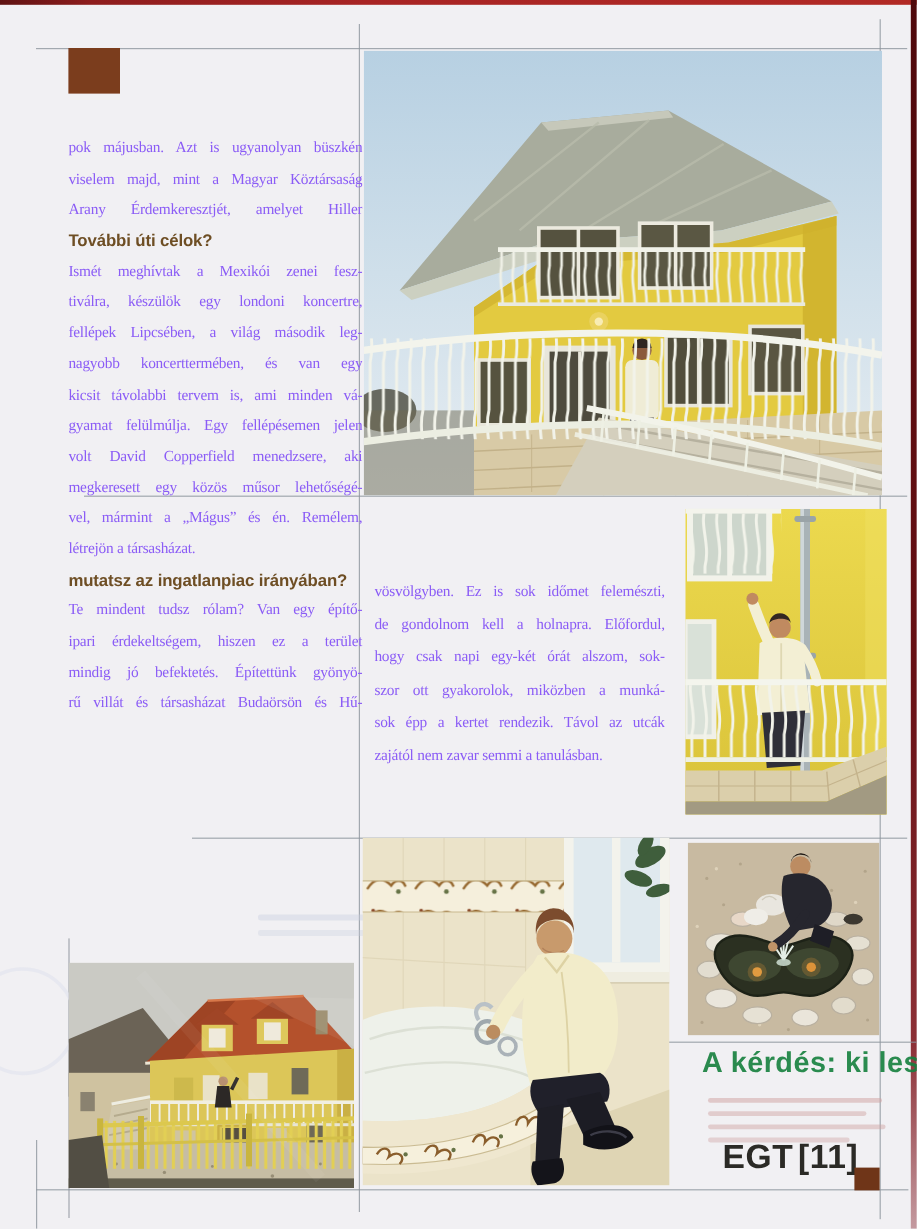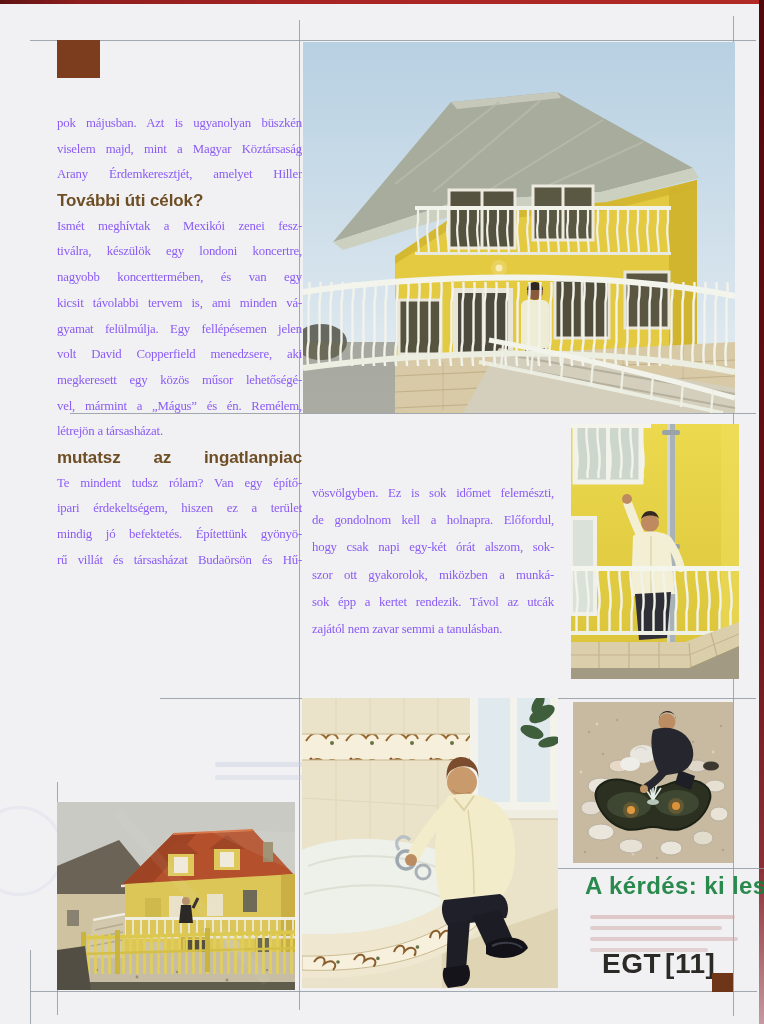--- a/index.html
+++ b/index.html
@@ -9,21 +9,21 @@
     background:linear-gradient(90deg,#5f1212 0%,#8e1d1d 10%,#a82424 40%,#b22a25 100%)}
   #edge-strip{position:absolute;right:0;top:0;width:5px;height:1024px;
     background:linear-gradient(180deg,#4f080b,#671014 55%,#8c3036 85%,#c49aa0 100%)}
   .rule{position:absolute;background:#8f969e;opacity:.8}
   .rh{height:1px}.rv{width:1px}
   .sq{position:absolute;background:#7b3d1d}
   .col{position:absolute}
   .col .ln{font-size:12.8px;letter-spacing:-0.2px;color:#8b5cf6;text-align:justify;
     text-align-last:justify;height:25.7px;line-height:25.7px;overflow:hidden}
   .col2 .ln{height:27.2px;line-height:27.2px}
-  .ln.q{font-family:"Liberation Sans",sans-serif;font-weight:bold;font-size:17px;
+  .ln.q{font-family:"Liberation Sans",sans-serif;font-weight:bold;font-size:14px;
     letter-spacing:-0.1px;color:#6e4e24}
   .ln.end{text-align-last:left}
   #footer{position:absolute;left:602px;top:948px;font-family:"Liberation Sans",sans-serif;
     font-weight:bold;font-size:28px;color:#2b2a26;letter-spacing:.5px;white-space:nowrap}
   #footer span{margin-right:4px}
   .photo{position:absolute;overflow:hidden}
   .photo svg{display:block;width:100%;height:100%}
   .ghost-bar{position:absolute;border-radius:2px}
   #ghost-q{position:absolute;left:585px;top:872px;font-family:"Liberation Sans",sans-serif;
     font-weight:bold;font-size:24px;color:#15803d;letter-spacing:.4px;opacity:.9;white-space:nowrap}
@@ -370,20 +370,21 @@
 </svg>
 </div>
 
 <div class="col" style="left:57px;top:111px;width:245px">
     <div class="ln">pok májusban. Azt is ugyanolyan büszkén</div>
     <div class="ln">viselem majd, mint a Magyar Köztársaság</div>
     <div class="ln">Arany Érdemkeresztjét, amelyet Hiller</div>
     <div class="ln q end">További úti célok?</div>
     <div class="ln">Ismét meghívtak a Mexikói zenei fesz-</div>
     <div class="ln">tiválra, készülök egy londoni koncertre,</div>
+    <div class="ln">fellépek Lipcsében, a világ második leg-</div>
     <div class="ln">nagyobb koncerttermében, és van egy</div>
     <div class="ln">kicsit távolabbi tervem is, ami minden vá-</div>
     <div class="ln">gyamat felülmúlja. Egy fellépésemen jelen</div>
     <div class="ln">volt David Copperfield menedzsere, aki</div>
     <div class="ln">megkeresett egy közös műsor lehetőségé-</div>
     <div class="ln">vel, mármint a „Mágus” és én. Remélem,</div>
     <div class="ln end">létrejön a társasházat.</div>
     <div class="ln q end">mutatsz az ingatlanpiac irányában?</div>
     <div class="ln">Te mindent tudsz rólam? Van egy építő-</div>
     <div class="ln">ipari érdekeltségem, hiszen ez a terület</div>

